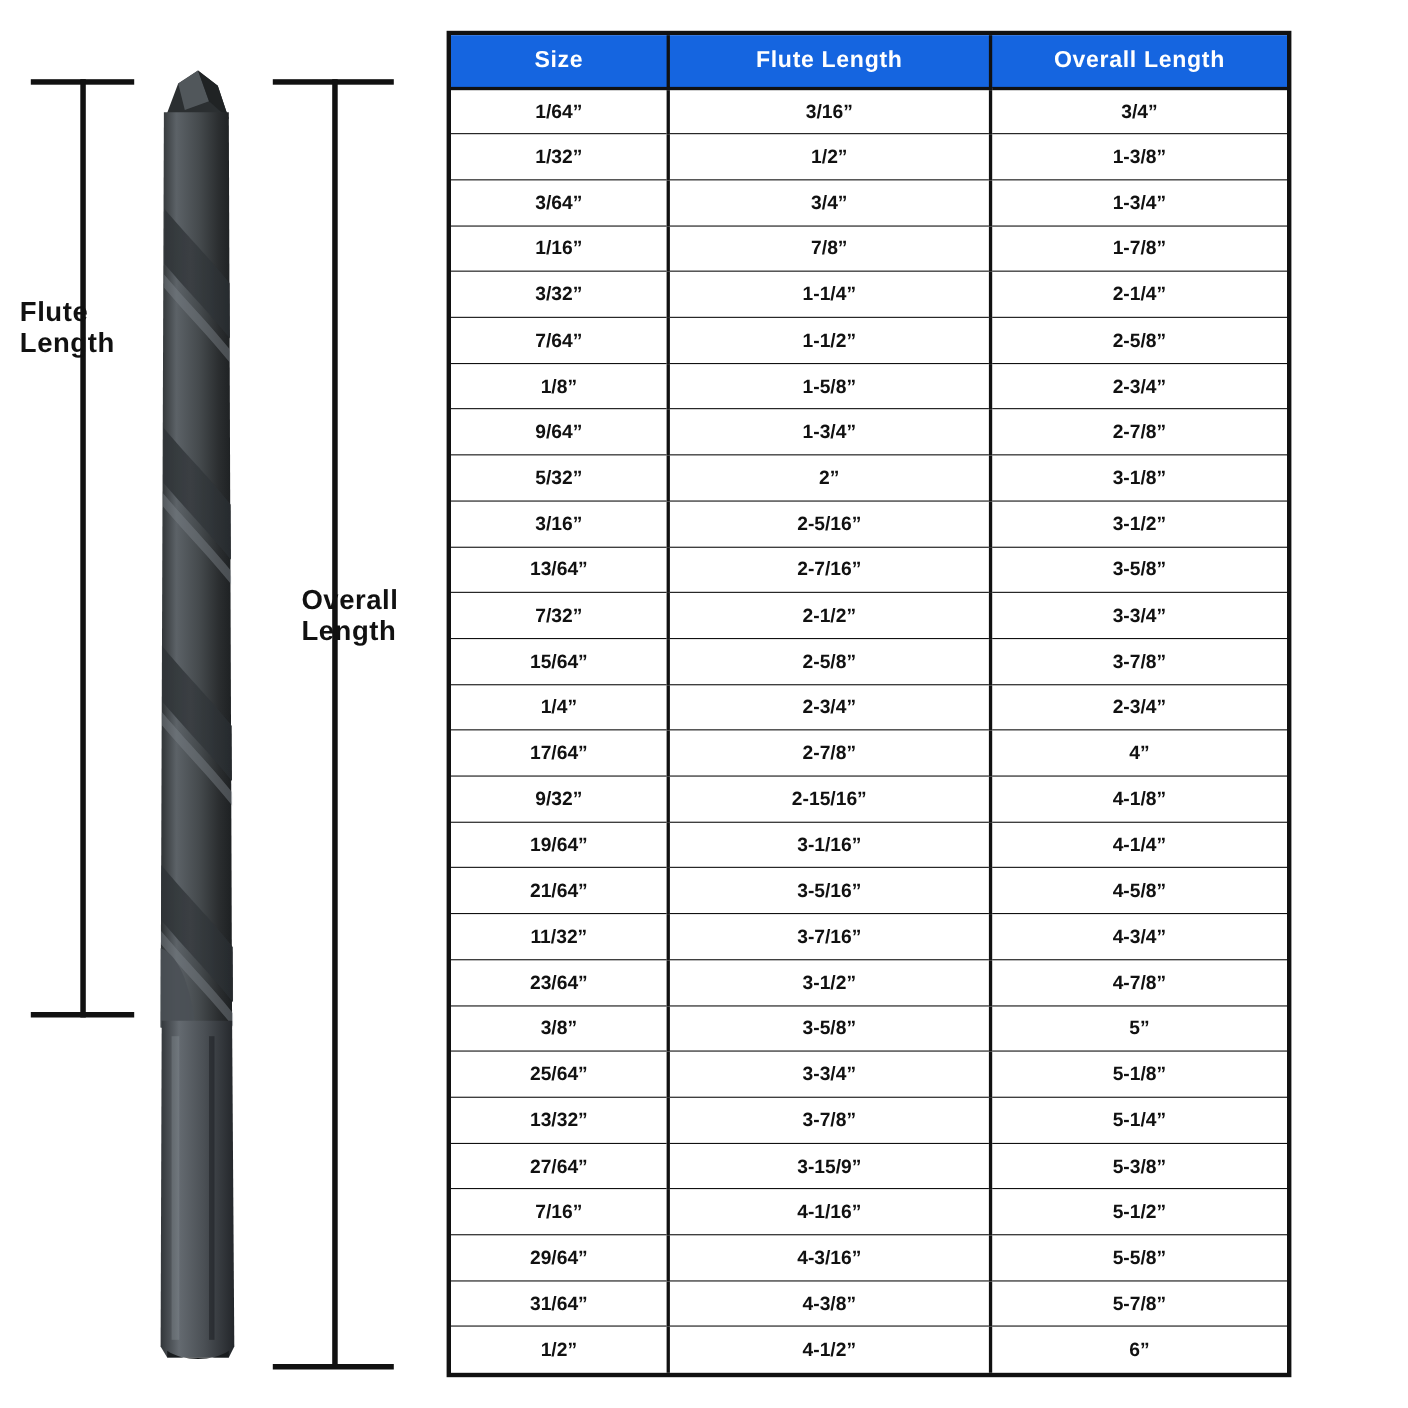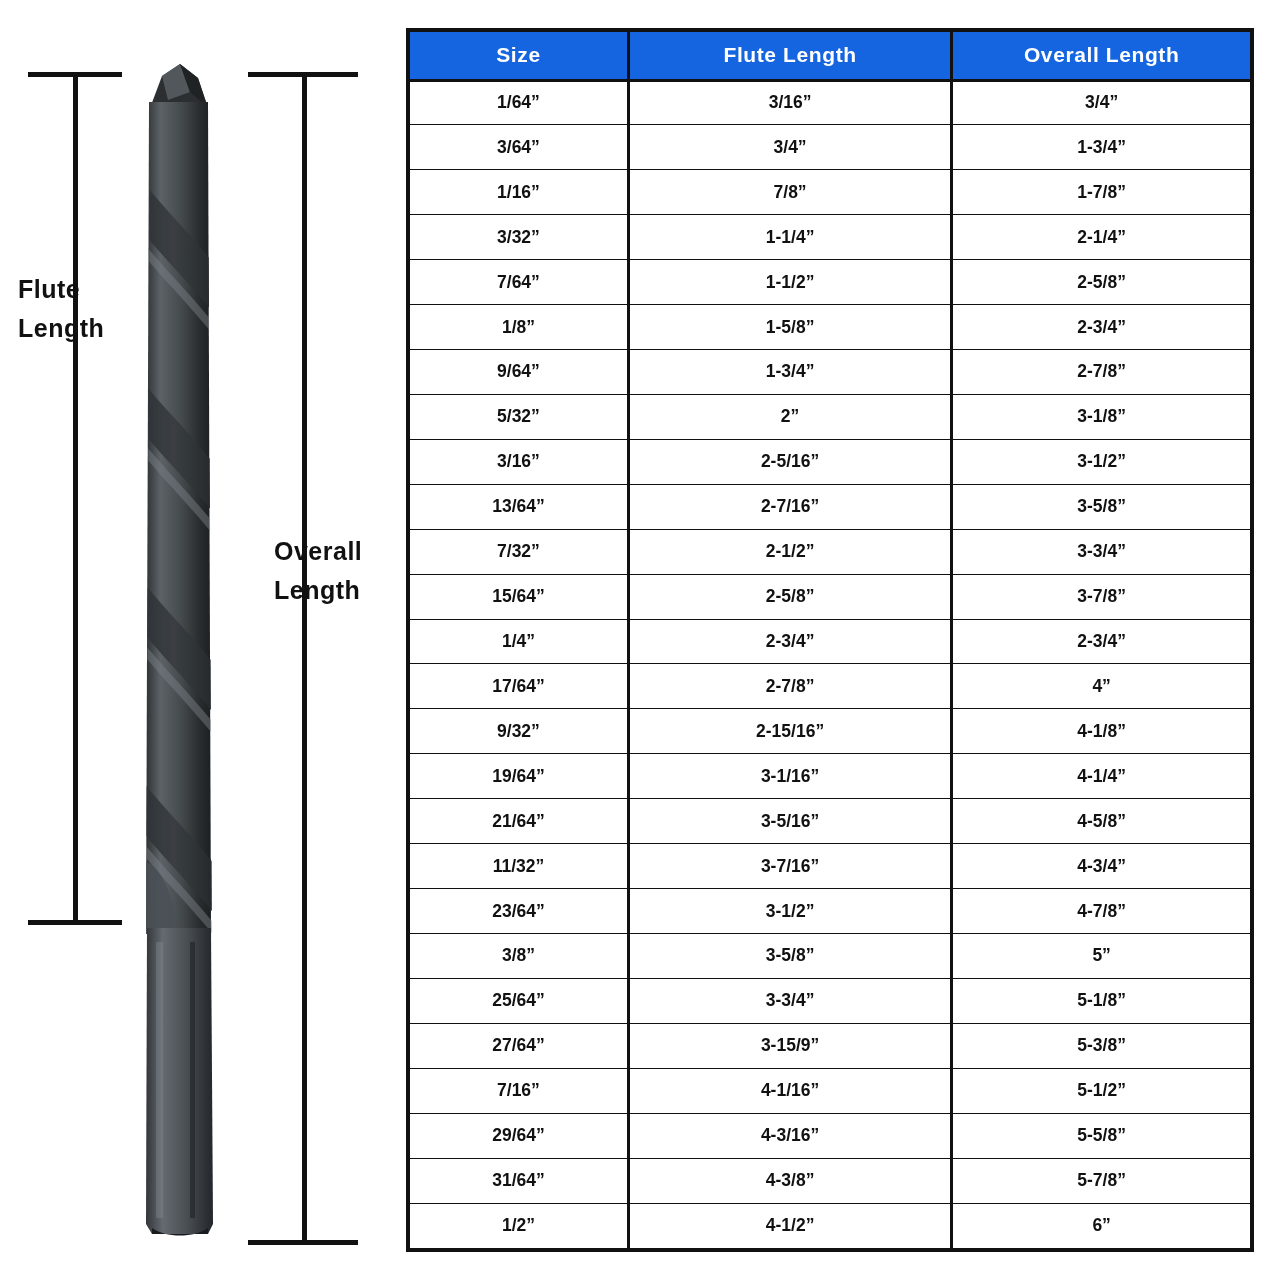--- a/index.html
+++ b/index.html
@@ -24,21 +24,21 @@
     left: 0;
     top: 0;
     width: 400px;
     height: 1280px;
   }
 
   .dim-label {
     position: absolute;
     font-weight: bold;
     font-size: 25px;
-    line-height: 39px;
+    line-height: 28px;
     color: #111111;
     letter-spacing: 0.5px;
     white-space: pre-line;
     text-align: left;
   }
   #flute-label { left: 18px; top: 270px; width: 120px; }
   #overall-label { left: 274px; top: 532px; width: 130px; }
 
   
   .dim-line {
@@ -60,21 +60,21 @@
     width: 110px;
     height: 1180px;
   }
   #bit svg { display: block; }
 
   
   #table-wrap {
     position: absolute;
     left: 406px;
     top: 28px;
-    width: 848px;
+    width: 768px;
     height: 1224px;
     border: 4px solid #111111;
     background: #ffffff;
   }
   table {
     border-collapse: collapse;
     width: 100%;
     height: 100%;
     table-layout: fixed;
   }
@@ -195,20 +195,25 @@
           <th>Overall Length</th>
         </tr>
       </thead>
       <tbody id="table-body">
           <tr>
             <td>1/64”</td>
             <td>3/16”</td>
             <td>3/4”</td>
           </tr>
           <tr>
+            <td>1/32”</td>
+            <td>1/2”</td>
+            <td>1-3/8”</td>
+          </tr>
+          <tr>
             <td>3/64”</td>
             <td>3/4”</td>
             <td>1-3/4”</td>
           </tr>
           <tr>
             <td>1/16”</td>
             <td>7/8”</td>
             <td>1-7/8”</td>
           </tr>
           <tr>
@@ -295,20 +300,25 @@
             <td>3/8”</td>
             <td>3-5/8”</td>
             <td>5”</td>
           </tr>
           <tr>
             <td>25/64”</td>
             <td>3-3/4”</td>
             <td>5-1/8”</td>
           </tr>
           <tr>
+            <td>13/32”</td>
+            <td>3-7/8”</td>
+            <td>5-1/4”</td>
+          </tr>
+          <tr>
             <td>27/64”</td>
             <td>3-15/9”</td>
             <td>5-3/8”</td>
           </tr>
           <tr>
             <td>7/16”</td>
             <td>4-1/16”</td>
             <td>5-1/2”</td>
           </tr>
           <tr>

